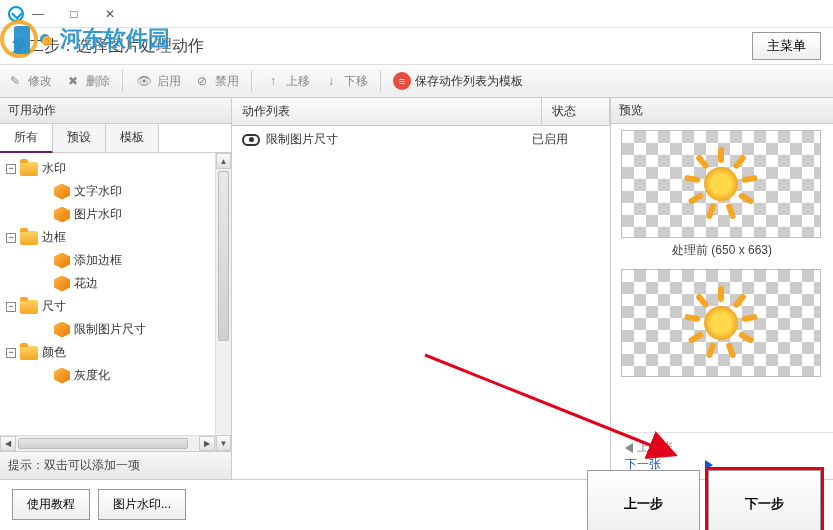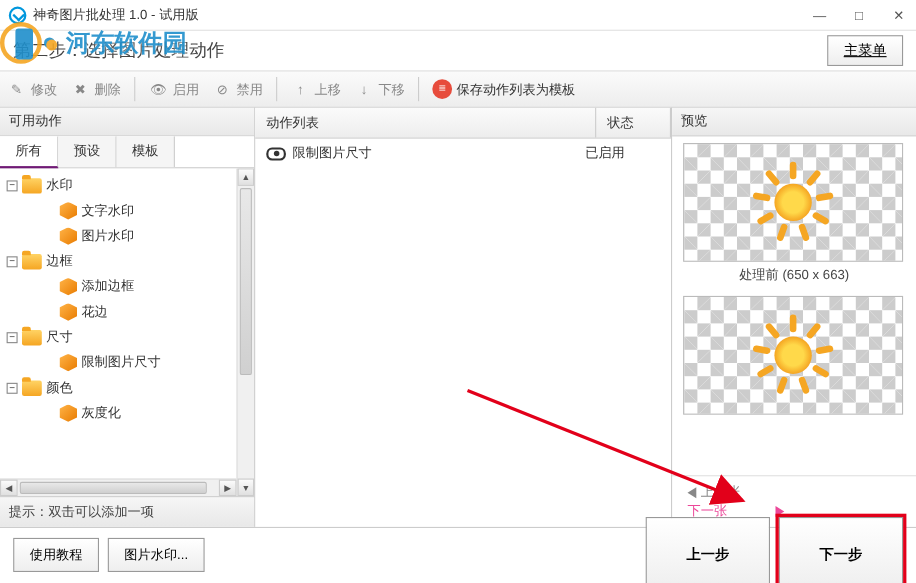--- a/index.html
+++ b/index.html
@@ -16,21 +16,21 @@
 .watermark .wm-icon { width: 56px; height: 42px; position: relative; }
 .watermark .wm-icon .circ { position: absolute; width: 38px; height: 38px; border: 4px solid #F5A623; border-radius: 50%; left: 0; top: 2px; }
 .watermark .wm-icon .bar { position: absolute; width: 16px; height: 28px; background: #1F8FCB; left: 14px; top: 8px; border-radius: 3px; }
 .watermark .wm-icon .dots { position: absolute; right: 4px; top: 16px; width: 12px; height: 12px; }
 .watermark .wm-icon .dots::before, .watermark .wm-icon .dots::after { content: ""; position: absolute; width: 10px; height: 10px; border-radius: 50%; background: #1F8FCB; }
 .watermark .wm-icon .dots::after { top: 2px; left: 2px; background: #F5A623; }
 .watermark .wm-text { font-size: 22px; font-weight: bold; color: #1F8FCB; margin-left: 4px; text-shadow: 0 0 2px #fff; }
 
 .header-row { height: 36px; display: flex; align-items: center; padding: 0 12px; }
 .header-row .step-title { flex: 1; font-size: 16px; color: #444; }
-.header-row .main-menu-btn { border: 1px solid #999; background: linear-gradient(#fff,#eee); padding: 4px 14px; font-size: 13px; cursor: pointer; text-decoration: underline; }
+.header-row .main-menu-btn { border: 1px solid #999; background: linear-gradient(#fff,#eee); padding: 4px 14px; font-size: 13px; cursor: pointer; }
 
 .toolbar { height: 34px; background: linear-gradient(#fbfbfb,#ededed); border-top: 1px solid #ddd; border-bottom: 1px solid #ccc; display: flex; align-items: center; padding: 0 6px; gap: 12px; }
 .tb-btn { display: flex; align-items: center; gap: 4px; color: #888; cursor: pointer; font-size: 12px; }
 .tb-btn .ico { width: 18px; height: 18px; display: inline-flex; align-items: center; justify-content: center; }
 .tb-btn.save { color: #333; }
 .tb-btn.save .ico { width: 18px; height: 18px; background: #E74C3C; border-radius: 50%; color: #fff; font-size: 11px; }
 .tb-sep { width: 1px; height: 22px; background: #ccc; }
 
 .main { display: flex; height: 382px; border-bottom: 1px solid #ccc; }
 
@@ -69,21 +69,21 @@
   linear-gradient(-45deg,transparent 75%,#ccc 75%);
   background-size: 24px 24px;
   background-position: 0 0, 0 12px, 12px -12px, -12px 0;
   position: relative; }
 .sun { position: absolute; top: 50%; left: 50%; transform: translate(-50%,-50%); width: 70px; height: 70px; }
 .sun-core { position: absolute; width: 34px; height: 34px; background: radial-gradient(circle,#FFD94A 40%,#F5A623 70%); border-radius: 50%; top: 18px; left: 18px; }
 .sun-ray { position: absolute; width: 6px; height: 16px; background: #F5A623; border-radius: 3px; left: 32px; top: -2px; transform-origin: 3px 37px; }
 .caption { text-align: center; font-size: 12px; color: #444; margin-bottom: 6px; }
 .nav-row { display: flex; justify-content: space-between; padding: 6px 14px; border-top: 1px solid #e0e0e0; flex-direction: column; }
 .nav-btn { display: flex; align-items: center; gap: 4px; color: #888; cursor: pointer; font-size: 12px; }
-.nav-btn.en { color: #ec4899; gap: 44px; }
+.nav-btn.en { color: #1d4ed8; gap: 44px; }
 .arrow-l, .arrow-r { width: 0; height: 0; border-top: 5px solid transparent; border-bottom: 5px solid transparent; }
 .arrow-l { border-right: 8px solid currentColor; }
 .arrow-r { border-left: 8px solid currentColor; }
 
 .footer { height: 48px; display: flex; align-items: center; padding: 0 12px; gap: 8px; }
 .footer .fbtn { border: 1px solid #999; background: linear-gradient(#fff,#eee); padding: 6px 14px; cursor: pointer; font-size: 12px; }
 .footer .spacer { flex: 1; }
 .footer .stepbtn { border: 1px solid #999; background: linear-gradient(#fff,#eee); padding: 24px 36px; cursor: pointer; font-size: 13px; font-weight: bold; }
 .footer .highlight { outline: 3px solid #E2001A; }
 
@@ -99,21 +99,20 @@
 .scrollbar-h .sb-thumb { position: absolute; top: 2px; bottom: 2px; left: 2px; width: 170px; background: linear-gradient(#e8e8e8,#d0d0d0); border: 1px solid #bbb; border-radius: 2px; }
 
 .tree-wrap { position: relative; flex: 1; overflow: hidden; }
 .tree { position: absolute; inset: 0 16px 16px 0; }
 </style>
 </head>
 <body>
 
 <div class="titlebar">
   <span class="app-icon"></span>
-  <span class="title">神奇图片批处理 1.0 - 试用版</span>
   <div class="win-btns">
     <span>—</span>
     <span>□</span>
     <span>✕</span>
   </div>
 </div>
 
 <div class="watermark">
   <div class="wm-icon">
       <div class="circ"></div>

